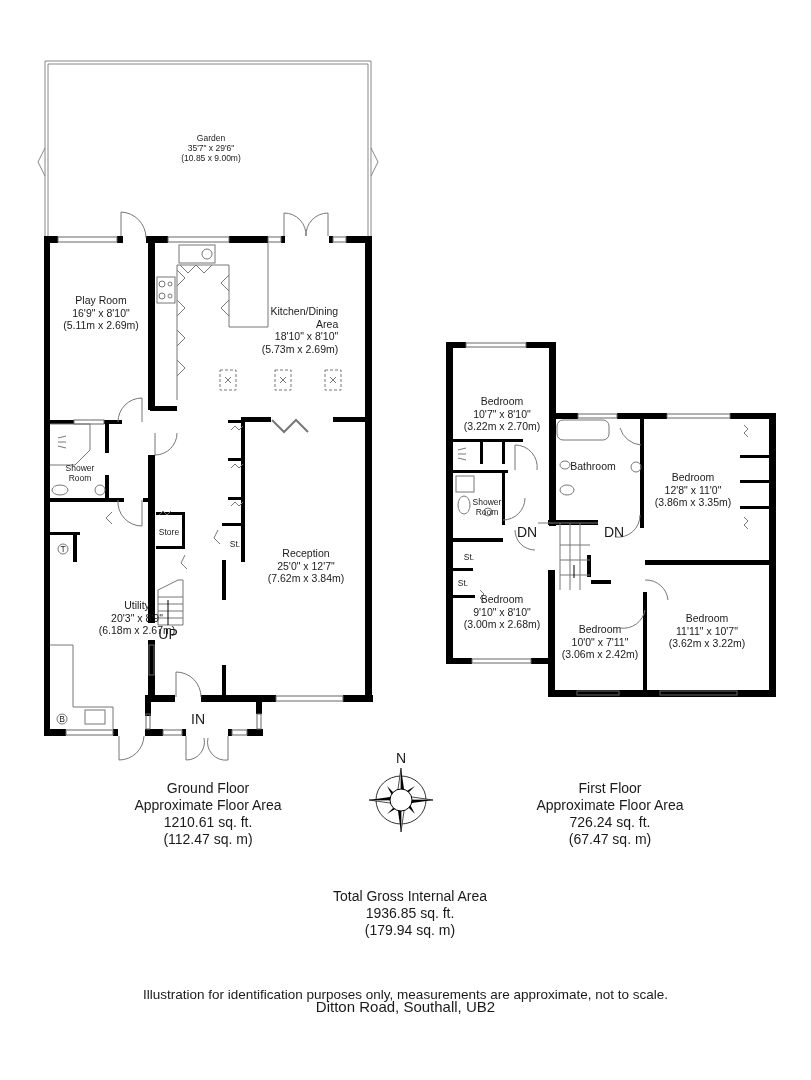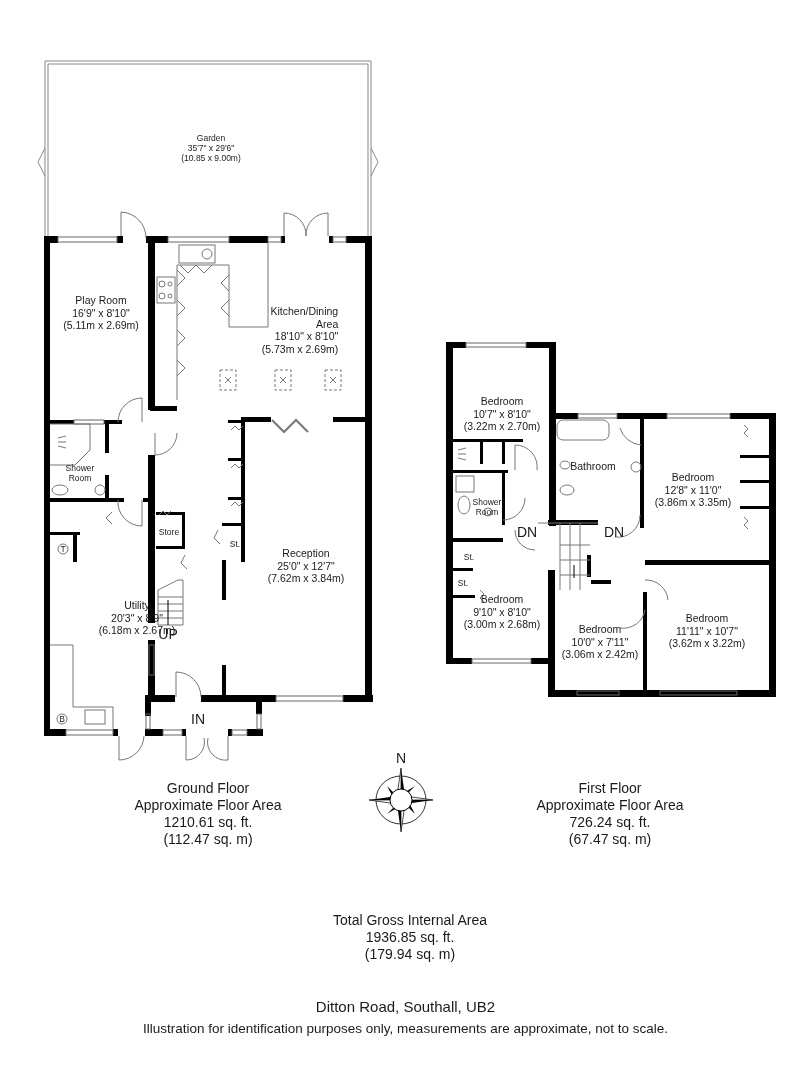--- a/index.html
+++ b/index.html
@@ -5,21 +5,21 @@
     html, body { margin: 0; padding: 0; background: #ffffff; }
     body { width: 811px; height: 1080px; position: relative; overflow: hidden; font-family: "Liberation Sans", sans-serif; color: #1a1a1a; }
     #plan { position: absolute; left: 0; top: 0; width: 811px; height: 1080px; }
     .lbl { position: absolute; text-align: center; font-size: 10.5px; line-height: 12.5px; white-space: nowrap; transform: translateX(-50%); }
     .lbl span { display: block; }
     .small { font-size: 8.5px; line-height: 10px; }
     .tiny { font-size: 14px; }
     .block { position: absolute; text-align: center; transform: translateX(-50%); font-size: 14px; line-height: 17px; white-space: nowrap; }
     .block span { display: block; }
     .title { position: absolute; left: 50%; transform: translateX(-50%); top: 998px; font-size: 15px; white-space: nowrap; }
-    .disclaimer { position: absolute; left: 50%; transform: translateX(-50%); top: 1021px; font-size: 13.5px; white-space: nowrap; }
+    .disclaimer { position: absolute; left: 50%; transform: translateX(-50%); top: 987px; font-size: 13.5px; white-space: nowrap; }
     .north { position: absolute; left: 401px; top: 750px; font-size: 14px; transform: translateX(-50%); }
   </style>
 </head>
 <body>
 
 <svg id="plan" viewBox="0 0 811 1080" xmlns="http://www.w3.org/2000/svg">
 
   <g fill="none" stroke="#888" stroke-width="1">
     <path d="M45 238 L45 61 L371 61 L371 238"></path>
     <path d="M48 238 L48 64 L368 64 L368 238"></path>
@@ -312,20 +312,20 @@
   <span>Approximate Floor Area</span>
   <span>1210.61 sq. ft.</span>
   <span>(112.47 sq. m)</span>
 </div>
 <div class="block" style="left:610px;top:780px;">
   <span>First Floor</span>
   <span>Approximate Floor Area</span>
   <span>726.24 sq. ft.</span>
   <span>(67.47 sq. m)</span>
 </div>
-<div class="block" style="left:410px;top:912px;">
+<div class="block" style="left:410px;top:888px;">
   <span>Total Gross Internal Area</span>
   <span>1936.85 sq. ft.</span>
   <span>(179.94 sq. m)</span>
 </div>
 
 <div class="title">Ditton Road, Southall, UB2</div>
 <div class="disclaimer">Illustration for identification purposes only, measurements are approximate, not to scale.</div>
 
 </body></html>

